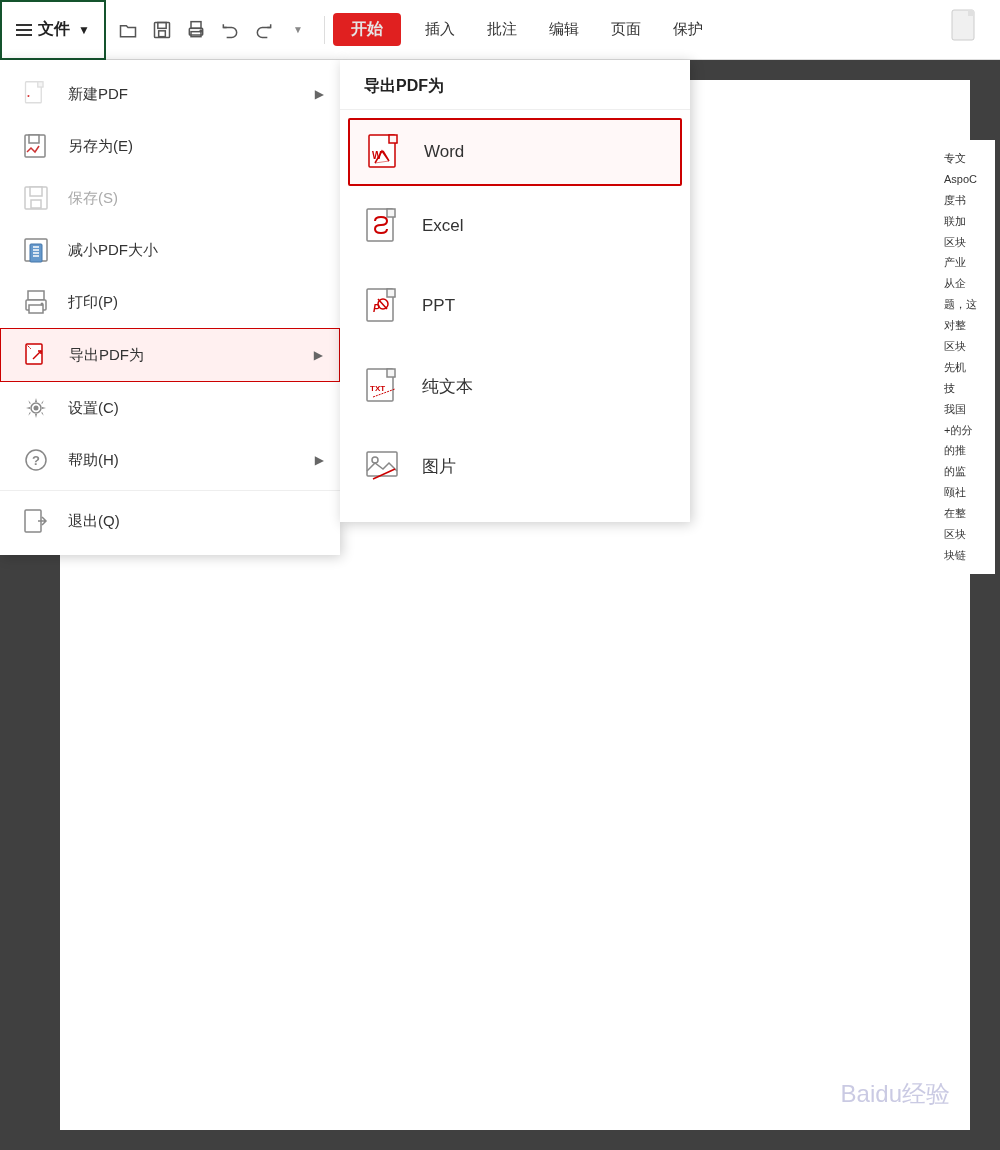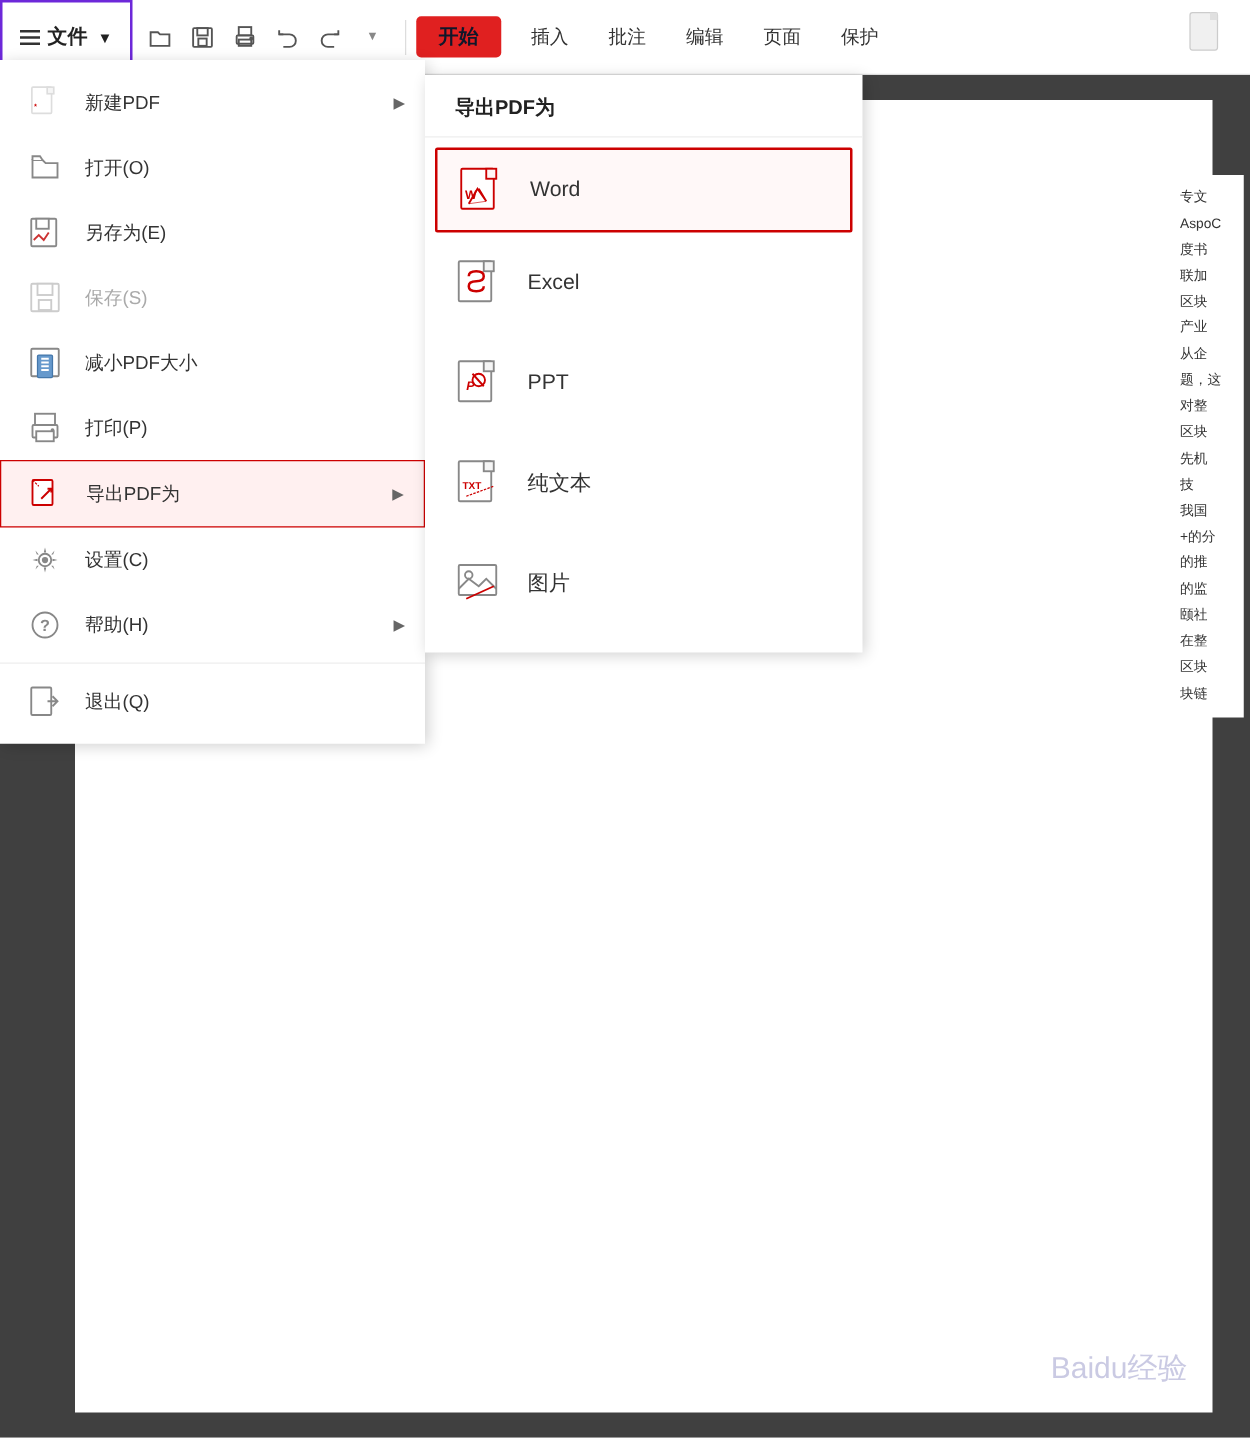--- a/index.html
+++ b/index.html
@@ -30,21 +30,21 @@
       border-bottom: 1px solid #ddd;
       z-index: 10;
     }
 
     .toolbar-file-btn {
       display: flex;
       align-items: center;
       height: 60px;
       padding: 0 14px;
       background: #fff;
-      border: 2px solid #6d28d9;
+      border: 2px solid #14532d;
       cursor: pointer;
       font-size: 16px;
       font-weight: bold;
       color: #222;
       gap: 4px;
     }
 
     .toolbar-file-btn .menu-icon {
       display: flex;
       flex-direction: column;
@@ -79,21 +79,21 @@
 
     .toolbar-divider {
       width: 1px;
       height: 28px;
       background: #ddd;
       margin: 0 4px;
     }
 
     .toolbar-start-btn {
       background: #e02020;
-      color: #0f172a;
+      color: #e5e5e5;
       border: none;
       border-radius: 4px;
       padding: 6px 18px;
       font-size: 16px;
       font-weight: bold;
       cursor: pointer;
       margin-left: 4px;
     }
 
     .toolbar-nav-items {
@@ -128,21 +128,21 @@
       top: 20px;
       left: 60px;
       right: 30px;
       bottom: 20px;
       background: #fff;
     }
 
     
     .main-menu {
       position: absolute;
-      top: 48px;
+      top: 60px;
       left: 0;
       width: 340px;
       background: #fff;
       box-shadow: 2px 2px 12px rgba(0,0,0,0.2);
       z-index: 100;
       padding: 8px 0;
     }
 
     .menu-item {
       display: flex;
@@ -371,29 +371,20 @@
         <rect x="2" y="2" width="18" height="24" rx="1" fill="#fff" stroke="#ddd" stroke-width="1.5"></rect>
         <path d="M16 2 L22 8" stroke="#ddd" stroke-width="1.5"></path>
         <rect x="16" y="2" width="6" height="6" fill="#f5f5f5" stroke="#ddd" stroke-width="1.5"></rect>
         <text x="4" y="22" fill="#cc0000" font-size="7" font-weight="bold">*</text>
       </svg>
     </div>
     <span>新建PDF</span>
     <span class="menu-item-arrow">▶</span>
   </div>
 
-  <div class="menu-item">
-    <div class="menu-item-icon">
-      <svg viewBox="0 0 28 28" width="28" height="28" fill="none">
-        <path d="M4 8h8l2.5 2.5H24V22H4V8z" fill="#fff" stroke="#888" stroke-width="1.5"></path>
-        <path d="M4 8V5h6l2 3" fill="#fff" stroke="#888" stroke-width="1.5"></path>
-      </svg>
-    </div>
-    <span>打开(O)</span>
-  </div>
 
   <div class="menu-item">
     <div class="menu-item-icon">
       <svg viewBox="0 0 28 28" width="28" height="28" fill="none">
         <rect x="3" y="3" width="20" height="22" rx="1" fill="#fff" stroke="#888" stroke-width="1.5"></rect>
         <rect x="7" y="3" width="10" height="8" fill="#fff" stroke="#888" stroke-width="1.5"></rect>
         <path d="M5 20 l4-4 4 4 4-6" stroke="#cc3333" stroke-width="1.5" fill="none"></path>
       </svg>
     </div>
     <span>另存为(E)</span>

